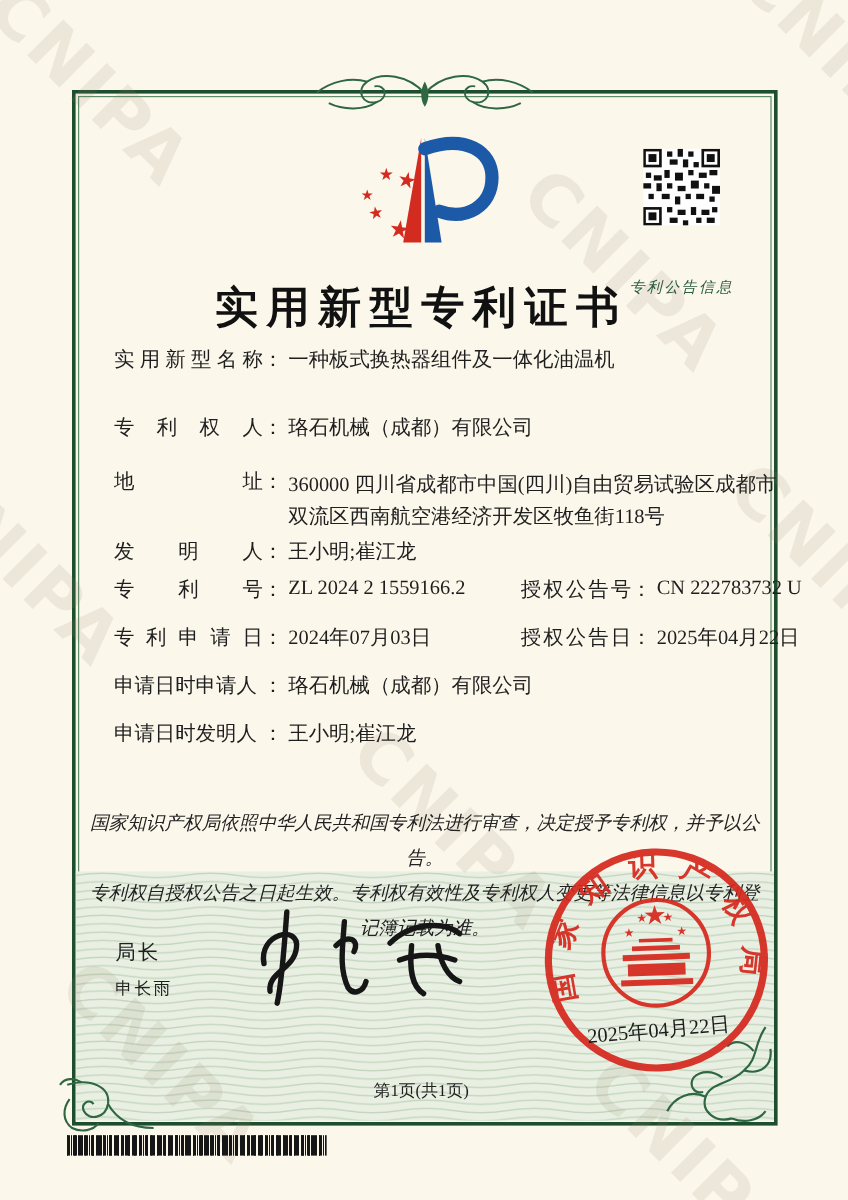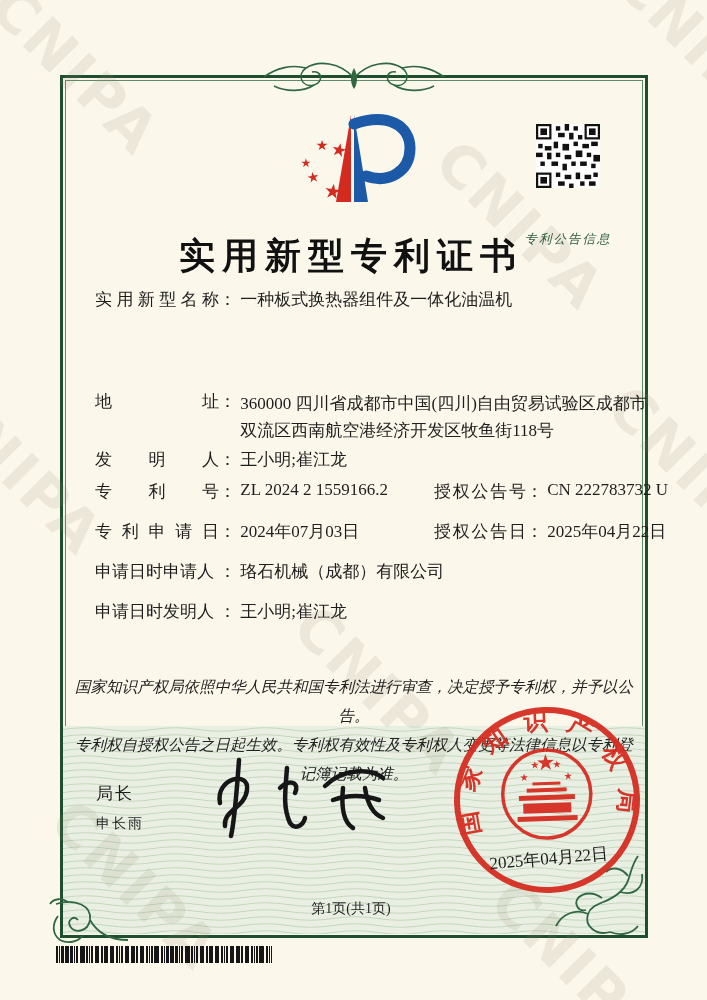--- a/index.html
+++ b/index.html
@@ -180,20 +180,24 @@
   </svg>
   <div class="qr-label">专利公告信息</div>
 
   <div class="abs title">实用新型专利证书</div>
 
   <div class="row" style="top:288px">
     <span class="flabel">实用新型名称</span><span>：</span>
     <span class="fvalue">一种板式换热器组件及一体化油温机</span>
   </div>
 
+  <div class="row" style="top:345px">
+    <span class="flabel">专利权人</span><span>：</span>
+    <span class="fvalue">珞石机械（成都）有限公司</span>
+  </div>
 
   <div class="row" style="top:390px">
     <span class="flabel">地址</span><span>：</span>
     <span class="fvalue addr-val">360000 四川省成都市中国(四川)自由贸易试验区成都市双流区西南航空港经济开发区牧鱼街118号</span>
   </div>
 
   <div class="row" style="top:448px">
     <span class="flabel">发明人</span><span>：</span>
     <span class="fvalue">王小明;崔江龙</span>
   </div>

